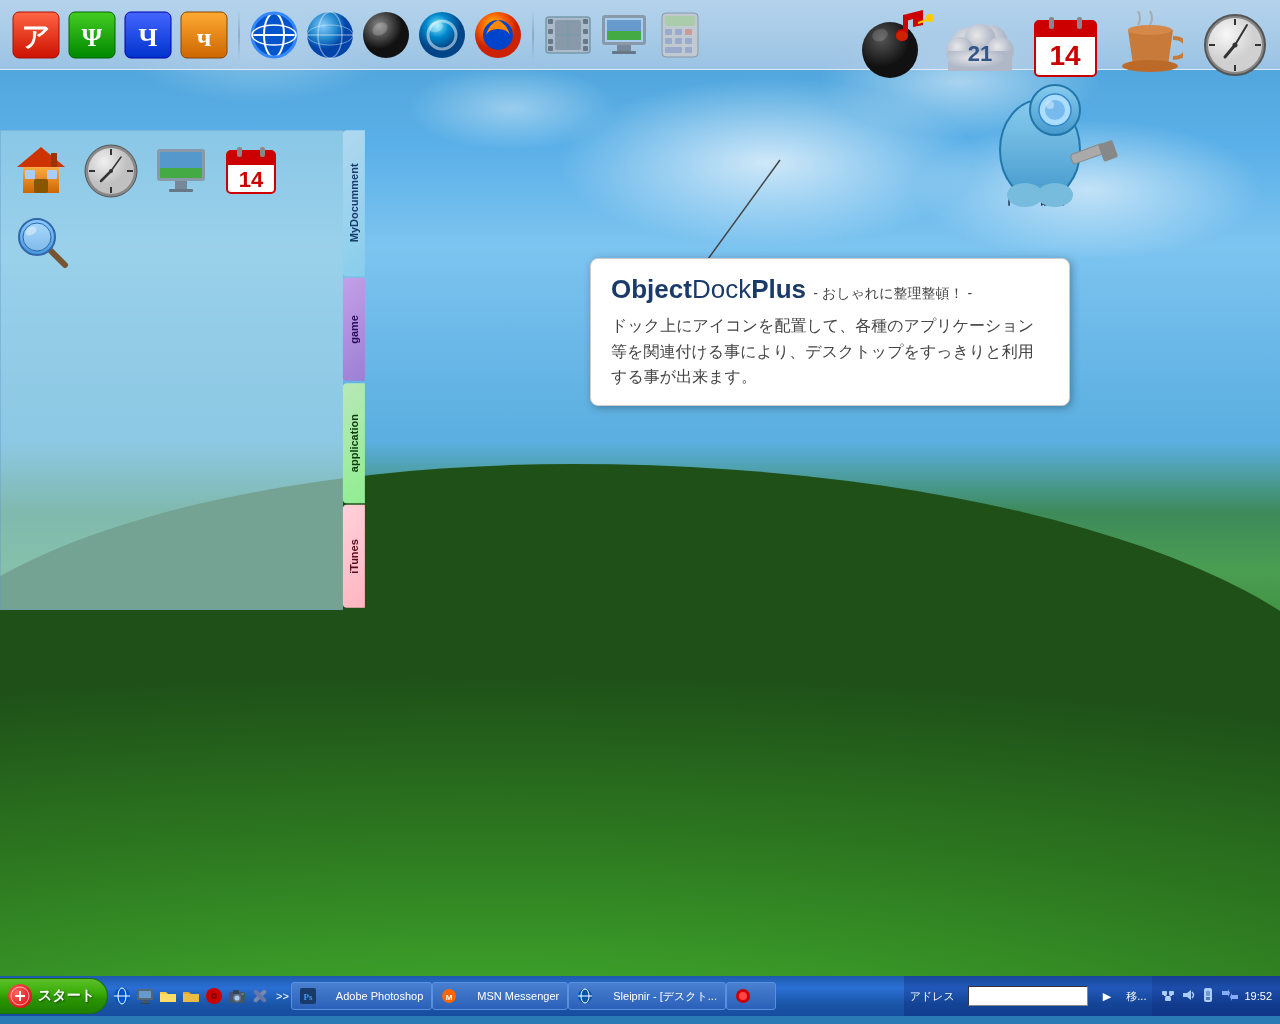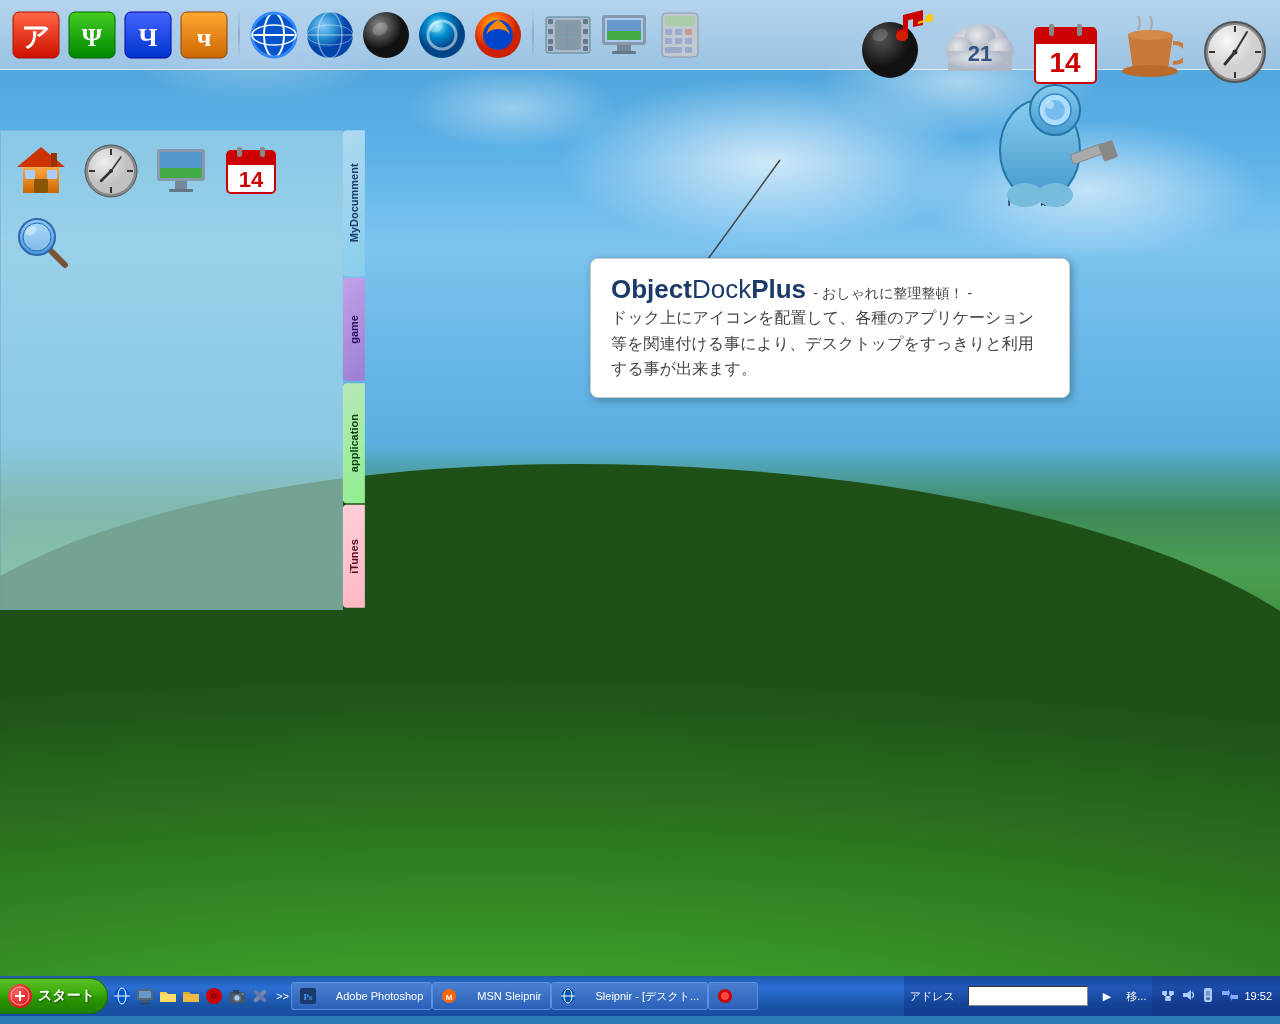--- a/index.html
+++ b/index.html
@@ -187,20 +187,21 @@
       border-radius: 8px;
       padding: 15px 20px;
       box-shadow: 2px 2px 8px rgba(0,0,0,0.3);
       z-index: 100;
     }
 
     #tooltip-title {
       font-size: 26px;
       font-weight: bold;
       color: #1a3a6a;
+      margin-bottom: 8px;
       line-height: 1.2;
     }
 
     #tooltip-body {
       font-size: 16px;
       color: #444;
       line-height: 1.6;
     }
 
     
@@ -347,21 +348,21 @@
       gap: 5px;
       padding: 5px;
     }
 
     .big-icon-container {
       width: 80px;
       height: 80px;
       display: flex;
       flex-direction: column;
       align-items: center;
-      justify-content: flex-end;
+      justify-content: center;
       cursor: pointer;
     }
 
   </style>
 </head>
 <body>
 
 <div id="desktop">
   <div class="cloud-layer"></div>
   <div class="hill"></div>
@@ -858,21 +859,21 @@
     <span>Adobe Photoshop</span>
   </div>
 
   <div class="taskbar-item">
     <div class="taskbar-item-icon">
       <svg width="16" height="16" viewBox="0 0 16 16">
         <circle cx="8" cy="8" r="7" fill="#ff6600"></circle>
         <text x="8" y="12" text-anchor="middle" font-size="8" font-weight="bold" fill="white">M</text>
       </svg>
     </div>
-    <span>MSN Sleipnir</span>
+    <span>MSN Messenger</span>
   </div>
 
   <div class="taskbar-item">
     <div class="taskbar-item-icon">
       <svg width="16" height="16" viewBox="0 0 16 16">
         <circle cx="8" cy="8" r="7" fill="#0055aa"></circle>
         <ellipse cx="8" cy="8" rx="4" ry="7" fill="none" stroke="white" stroke-width="1"></ellipse>
         <line x1="1" y1="8" x2="15" y2="8" stroke="white" stroke-width="1"></line>
       </svg>
     </div>

